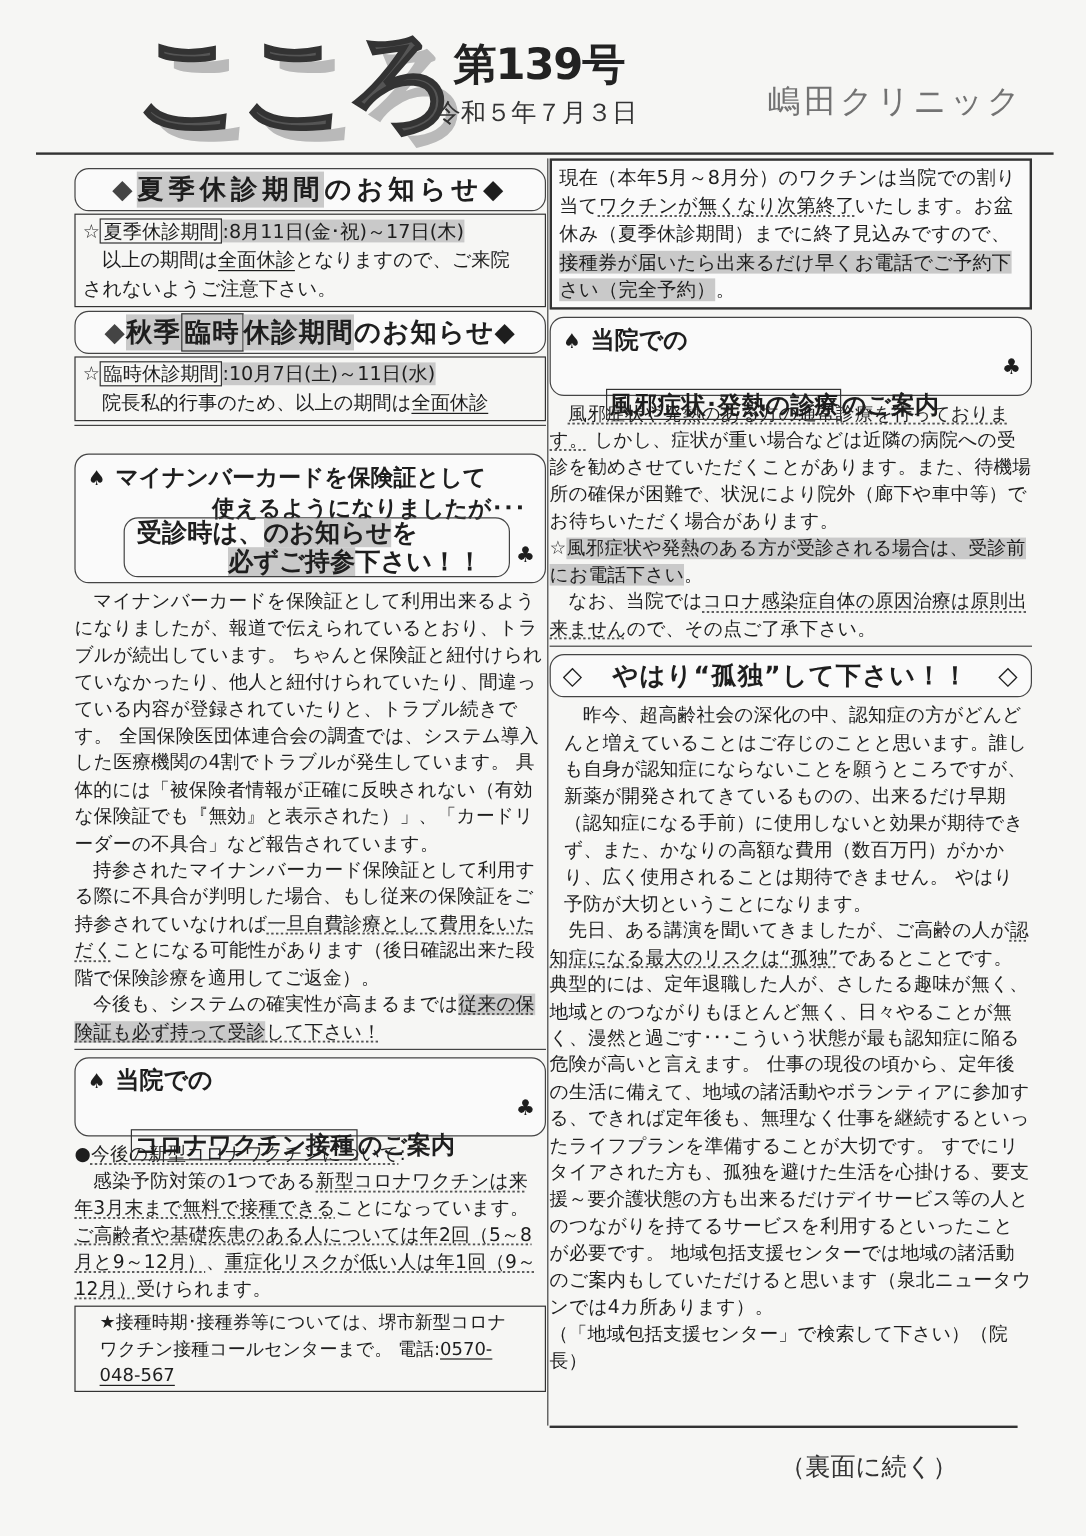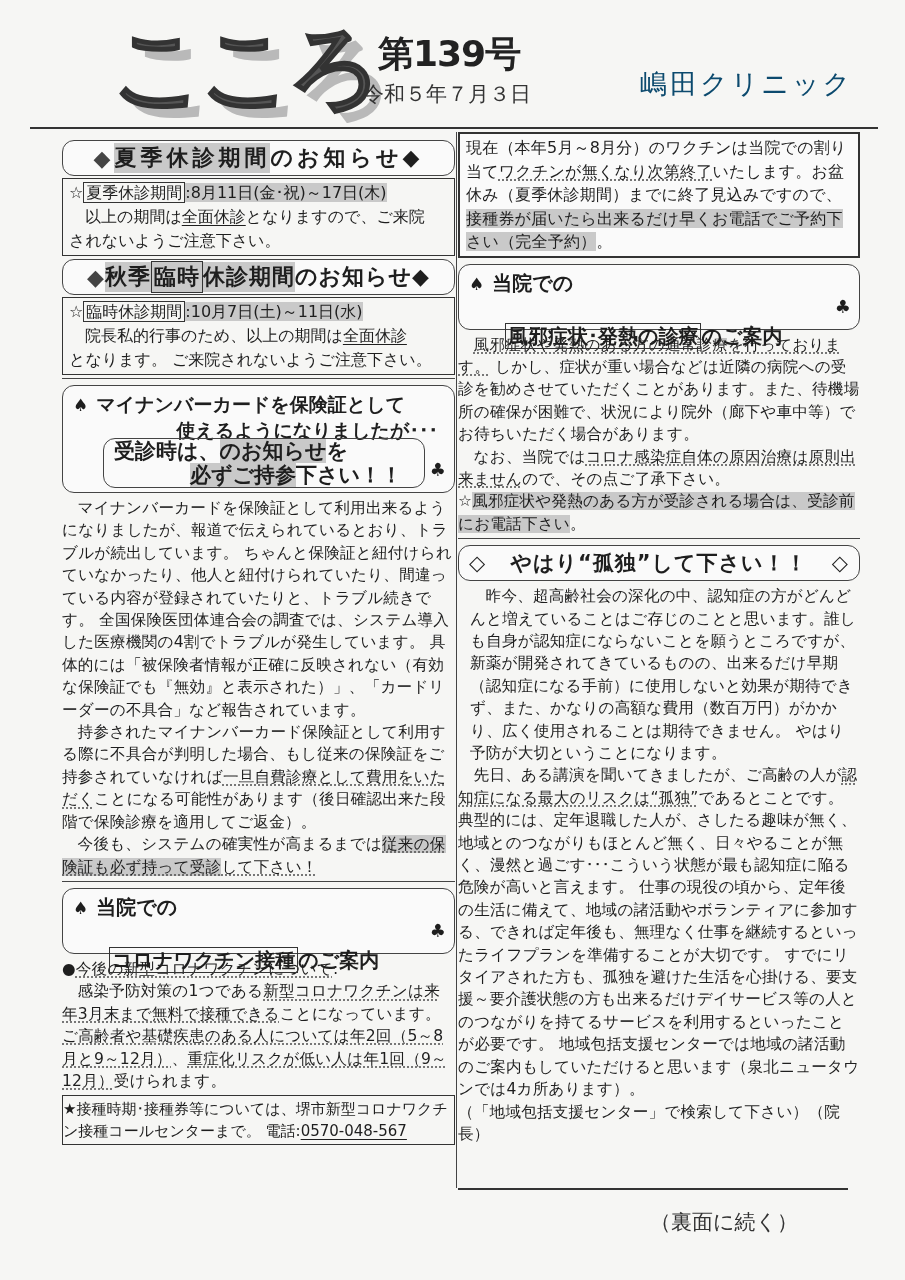--- a/index.html
+++ b/index.html
@@ -10,21 +10,21 @@
   .masthead { position: absolute; left: 0; top: 0; width: 905px; height: 128px; }
   .logo { position: absolute; left: 112px; top: 22px; width: 240px; height: 100px; }
   .logo-shadow, .logo-main {
     position: absolute; font-family: "DejaVu Sans", sans-serif; font-weight: bold;
     font-size: 92px; line-height: 1; letter-spacing: -6px; white-space: nowrap;
   }
   .logo-shadow { left: 12px; top: 10px; color: #b9b9b9; }
   .logo-main { left: 0; top: 0; color: #555; -webkit-text-stroke: 2px #333; }
   .issue { position: absolute; left: 378px; top: 30px; font-size: 36px; font-weight: bold; letter-spacing: -1px; color: #222; }
   .date { position: absolute; left: 363px; top: 80px; font-family: "DejaVu Serif", serif; font-size: 21px; color: #333; }
-  .clinic { position: absolute; left: 640px; top: 66px; font-family: "DejaVu Serif", serif; font-size: 27px; letter-spacing: 3px; color: #0c4a6e; }
+  .clinic { position: absolute; left: 640px; top: 66px; font-family: "DejaVu Serif", serif; font-size: 27px; letter-spacing: 3px; color: #737373; }
   .top-rule { position: absolute; left: 30px; top: 127px; width: 848px; height: 2px; background: #333; }
 
   
   .col { position: absolute; top: 132px; }
   .col-left { left: 62px; width: 393px; }
   .col-right { left: 458px; width: 402px; }
   .col-divider { position: absolute; left: 456px; top: 132px; width: 1px; height: 1056px; background: #444; }
 
   .pill {
     border: 1.5px solid #444; border-radius: 12px; background: #fafafa;
@@ -38,36 +38,36 @@
   .diamond { color: #444; }
   .body-text { font-size: 15.6px; line-height: 22.4px; letter-spacing: 0.2px; }
   .indent { text-indent: 1em; }
 
   
   .title-pill { height: 36px; margin-bottom: 2px; display: flex; align-items: center; justify-content: center; font-size: 22px; font-weight: bold; letter-spacing: 4px; white-space: nowrap; }
   .notice-box { border: 1.5px solid #333; padding: 2px 4px 2px 6px; margin-bottom: 3px; }
   .notice-box .line { font-size: 16px; line-height: 24px; white-space: nowrap; }
 
   
-  .mn-pill { height: 108px; margin-top: 6px; padding: 6px 10px; }
+  .mn-pill { height: 108px; margin-top: 23px; padding: 6px 10px; }
   .mn-line1 { font-size: 19px; font-weight: bold; white-space: nowrap; }
   .mn-line2 { font-size: 19px; font-weight: bold; text-align: right; padding-right: 6px; white-space: nowrap; }
   .mn-inner { position: absolute; left: 40px; top: 52px; width: 322px; height: 50px; border: 1.5px solid #444; border-radius: 12px; padding: 0 10px; }
   .mn-inner .l1 { font-size: 21px; line-height: 24px; font-weight: bold; }
   .mn-inner .l2 { font-size: 21px; line-height: 24px; font-weight: bold; padding-left: 76px; }
   .club { position: absolute; right: 8px; bottom: 12px; font-size: 18px; }
   .spade { font-size: 17px; margin-right: 8px; }
 
   .section-rule { height: 1px; background: #444; margin: 3px 0; }
 
   .ctr-pill { height: 66px; margin-top: 6px; padding: 4px 10px; }
   .ctr-pill .l1 { font-size: 20px; font-weight: bold; line-height: 28px; }
   .ctr-pill .l2 { font-size: 20px; font-weight: bold; line-height: 28px; padding-left: 36px; margin-top: 24px; }
 
-  .vac-box { border: 1.5px solid #333; padding: 2px 0; margin-top: 3px; font-size: 15px; line-height: 22px; }
+  .vac-box { border: 1.5px solid #333; padding: 2px 20px; margin-top: 3px; font-size: 15px; line-height: 22px; }
 
   
   .r-box { border: 2.5px double #333; padding: 2px 4px 2px 6px; background: #fafafa; }
   .r-box .body-text { font-size: 16px; line-height: 23.5px; }
   .kodoku-pill { height: 36px; margin-top: 6px; display: flex; align-items: center; justify-content: space-between; padding: 0 10px; font-size: 21px; font-weight: bold; letter-spacing: 1px; }
   .closing-rule { position: absolute; left: 458px; top: 1188px; width: 390px; height: 1.5px; background: #333; }
   .continue { position: absolute; left: 650px; top: 1208px; font-family: "DejaVu Serif", serif; font-size: 21px; color: #333; }
 </style>
 </head>
 <body>
@@ -112,21 +112,20 @@
         <span class="hl">休診期間</span>
         <span>のお知らせ◆</span>
     </div>
     <div class="notice-box">
       <div class="line">
         <span>☆</span><span class="boxed">臨時休診期間</span><span class="hl">:10月7日(土)～11日(水)</span>
       </div>
       <div class="line" style="padding-left:1em;">
         <span>院長私的行事のため、以上の期間は</span><span class="ul-solid">全面休診</span>
       </div>
-      <div class="line">となります。 ご来院されないようご注意下さい。</div>
     </div>
   </section>
 
   <div class="section-rule"></div>
 
   <section>
     <div class="pill mn-pill">
       <div class="mn-line1"><span class="spade">♠</span><span>マイナンバーカードを保険証として</span></div>
       <div class="mn-line2">使えるようになりましたが･･･</div>
       <div class="mn-inner">
@@ -160,22 +159,22 @@
     <p class="body-text"><span>現在（本年5月～8月分）のワクチンは当院での割り当て</span><span class="ul">ワクチンが無くなり次第終了</span><span>いたします。お盆休み（夏季休診期間）までに終了見込みですので、</span><span class="hl">接種券が届いたら出来るだけ早くお電話でご予約下さい（完全予約）</span><span>。</span></p>
   </section>
 
   <section>
     <div class="pill ctr-pill">
       <div class="l1"><span class="spade">♠</span><span>当院での</span></div>
       <div class="l2"><span class="boxed">風邪症状･発熱の診療</span><span>のご案内</span></div>
       <span class="club">♣</span>
     </div>
     <p class="body-text indent" style="margin-top:4px;"><span class="ul">風邪症状や発熱のある方の通常診療を行っております。</span><span> しかし、症状が重い場合などは近隣の病院への受診を勧めさせていただくことがあります。また、待機場所の確保が困難で、状況により院外（廊下や車中等）でお待ちいただく場合があります。</span></p>
+    <p class="body-text"><span>☆</span><span class="hl">風邪症状や発熱のある方が受診される場合は、受診前にお電話下さい</span><span>。</span></p>
     <p class="body-text indent"><span>なお、当院では</span><span class="ul">コロナ感染症自体の原因治療は原則出来ません</span><span>ので、その点ご了承下さい。</span></p>
-    <p class="body-text"><span>☆</span><span class="hl">風邪症状や発熱のある方が受診される場合は、受診前にお電話下さい</span><span>。</span></p>
   </section>
 
   <div class="section-rule"></div>
 
   <section>
     <div class="pill kodoku-pill">
       <span>◇</span>
       <span>やはり“孤独”して下さい！！</span>
       <span>◇</span>
     </div>

